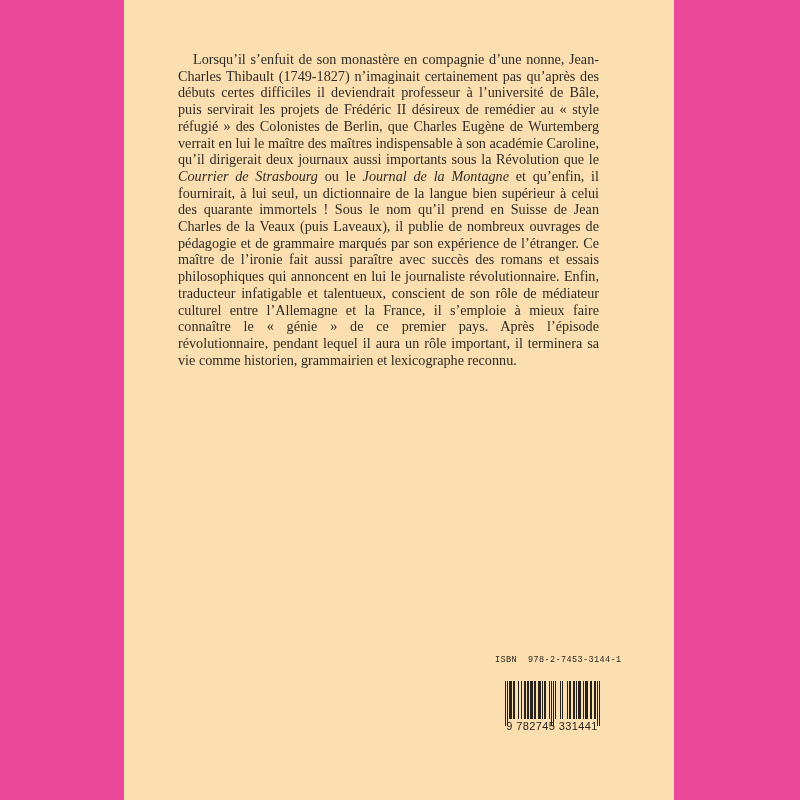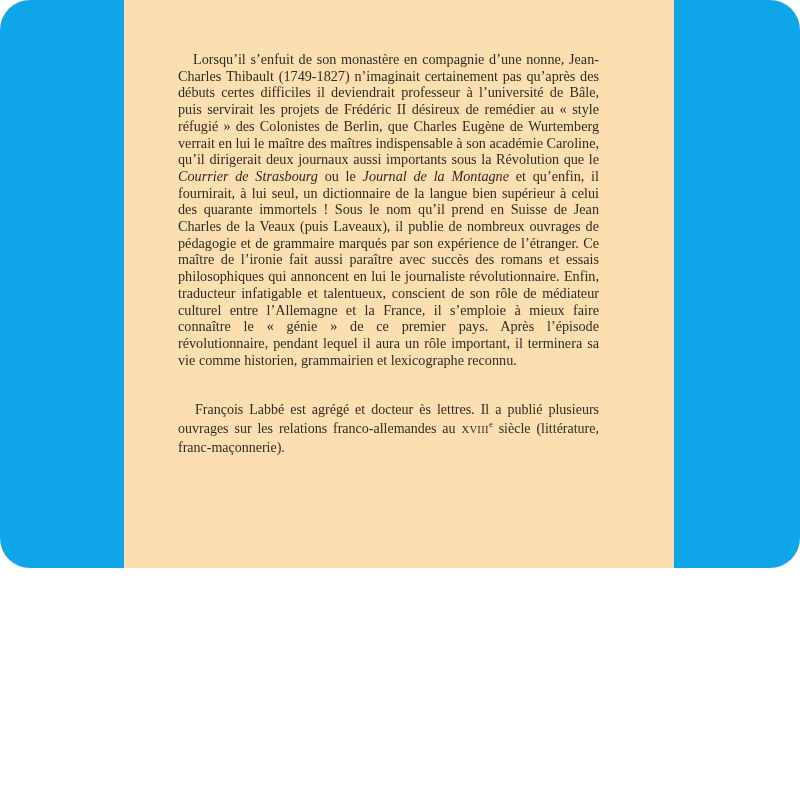--- a/index.html
+++ b/index.html
@@ -6,24 +6,23 @@
     margin: 0;
     padding: 0;
     background: #ffffff;
     width: 800px;
     height: 800px;
     font-family: "Liberation Serif", serif;
   }
   .page {
     position: relative;
     width: 800px;
-    height: 568px;
-    background: #0ea5e9;
+    height: 800px;
+    background: #ec4899;
     overflow: hidden;
-    border-radius: 30px;
   }
   .cover {
     position: absolute;
     left: 124px;
     top: 0;
     width: 550px;
     height: 800px;
     background: #fcdfb1;
     color: #2e2a24;
   }
@@ -103,21 +102,20 @@
 </style>
 </head>
 <body>
 
 <div class="page">
   <div class="cover">
 
     <div class="textblock">
       <p class="synopsis"><span>Lorsqu’il s’enfuit de son monastère en compagnie d’une nonne, Jean-Charles Thibault (1749-1827) n’imaginait certainement pas qu’après des débuts certes difficiles il deviendrait professeur à l’université de Bâle, puis servirait les projets de Frédéric II désireux de remédier au « style réfugié » des Colonistes de Berlin, que Charles Eugène de Wurtemberg verrait en lui le maître des maîtres indispensable à son académie Caroline, qu’il dirigerait deux journaux aussi importants sous la Révolution que le </span><i>Courrier de Strasbourg</i><span> ou le </span><i>Journal de la Montagne</i><span> et qu’enfin, il fournirait, à lui seul, un dictionnaire de la langue bien supérieur à celui des quarante immortels ! Sous le nom qu’il prend en Suisse de Jean Charles de la Veaux (puis Laveaux), il publie de nombreux ouvrages de pédagogie et de grammaire marqués par son expérience de l’étranger. Ce maître de l’ironie fait aussi paraître avec succès des romans et essais philosophiques qui annoncent en lui le journaliste révolutionnaire. Enfin, traducteur infatigable et talentueux, conscient de son rôle de médiateur culturel entre l’Allemagne et la France, il s’emploie à mieux faire connaître le « génie » de ce premier pays. Après l’épisode révolutionnaire, pendant lequel il aura un rôle important, il terminera sa vie comme historien, grammairien et lexicographe reconnu.</span></p>
 
-      <p class="author"><span>François Labbé est agrégé et docteur ès lettres. Il a publié plusieurs ouvrages sur les relations franco-allemandes au </span><span class="smallcaps">XVIII</span><span class="ordinal-sup">e</span><span> siècle (littérature, franc-maçonnerie).</span></p>
     </div>
 
 
     <div class="barcode">
       <div class="isbn-label">ISBN  978-2-7453-3144-1</div>
       <div class="bars">
           <span class="m b g"></span>
           <span class="m g"></span>
           <span class="m b g"></span>
           <span class="m"></span>

